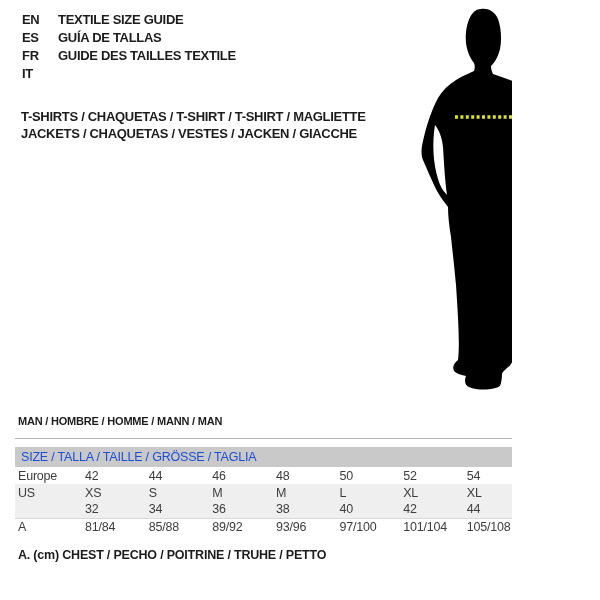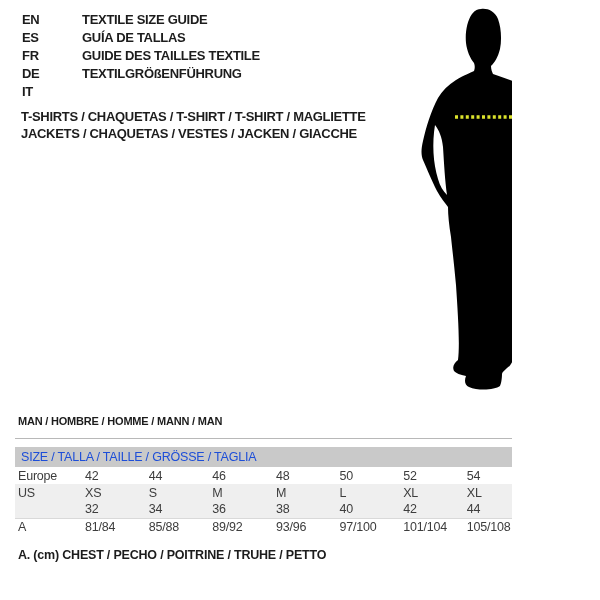--- a/index.html
+++ b/index.html
@@ -4,21 +4,21 @@
 <style>
   html,body{margin:0;padding:0;background:#fff;}
   .canvas{
     position:relative;width:512px;height:600px;background:#fff;overflow:hidden;
     font-family:"Liberation Sans","DejaVu Sans",sans-serif;color:#1c1c1c;
   }
   
   .lang-list{position:absolute;left:22px;top:10px;}
   .lang-row{display:flex;height:18.2px;align-items:center;}
   .lang-code{width:36px;font-weight:bold;font-size:13px;letter-spacing:-0.3px;}
-  .lang-label{font-weight:bold;font-size:13px;letter-spacing:-0.3px;white-space:nowrap;margin-left:24px;}
+  .lang-label{font-weight:bold;font-size:13px;letter-spacing:-0.3px;white-space:nowrap;}
   
   .cat-lines{position:absolute;left:21px;top:109px;}
   .cat-line{font-weight:bold;font-size:13px;letter-spacing:-0.3px;line-height:16.5px;white-space:nowrap;}
   
   .figure-svg{position:absolute;left:408px;top:5px;width:190px;height:400px;}
   
   .section-title{position:absolute;left:18px;top:415px;font-weight:bold;font-size:11px;letter-spacing:-0.2px;}
   .rule{position:absolute;left:15px;top:438px;width:579px;height:1px;background:#b8b8b8;}
   
   .size-table{position:absolute;left:15px;top:447px;width:579px;border-collapse:collapse;table-layout:fixed;font-size:12.5px;color:#3d3d3d;}
@@ -44,24 +44,20 @@
       <span class="lang-code">EN</span>
       <span class="lang-label">TEXTILE SIZE GUIDE</span>
     </div>
     <div class="lang-row">
       <span class="lang-code">ES</span>
       <span class="lang-label">GUÍA DE TALLAS</span>
     </div>
     <div class="lang-row">
       <span class="lang-code">FR</span>
       <span class="lang-label">GUIDE DES TAILLES TEXTILE</span>
-    </div>
-    <div class="lang-row">
-      <span class="lang-code">DE</span>
-      <span class="lang-label">TEXTILGRÖßENFÜHRUNG</span>
     </div>
     <div class="lang-row">
       <span class="lang-code">IT</span>
     </div>
   </div>
 
   <div class="cat-lines">
     <div class="cat-line">T-SHIRTS / CHAQUETAS / T-SHIRT / T-SHIRT / MAGLIETTE</div>
     <div class="cat-line">JACKETS / CHAQUETAS / VESTES / JACKEN / GIACCHE</div>
   </div>

